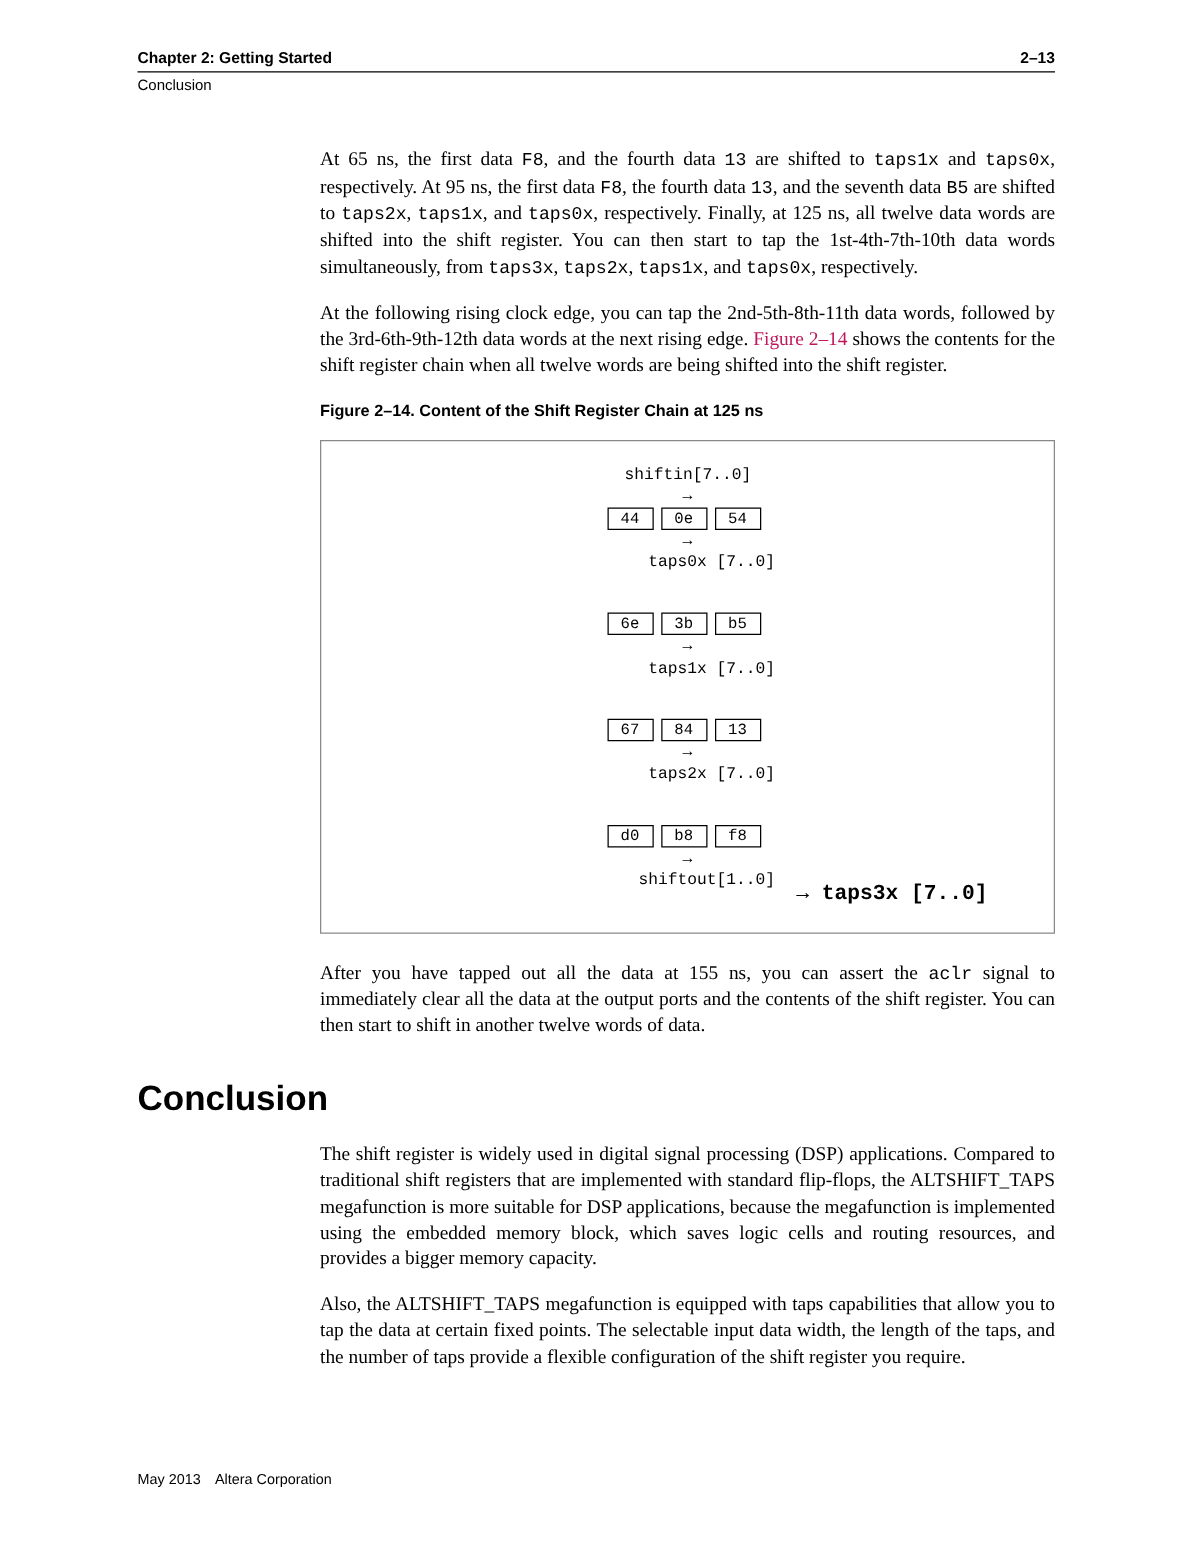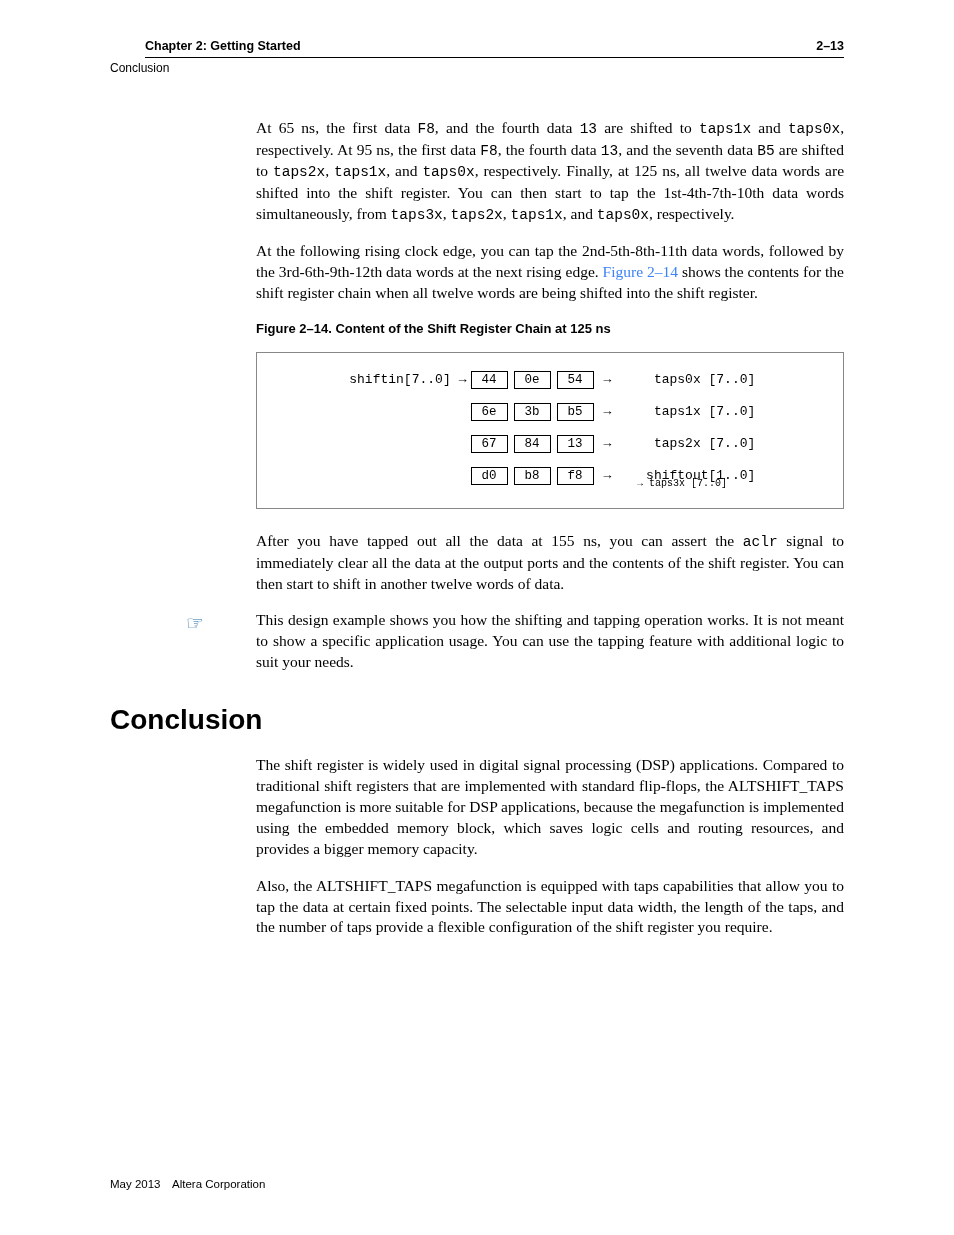--- a/index.html
+++ b/index.html
@@ -18,21 +18,20 @@
   }
   .header-row {
     display: flex;
     justify-content: space-between;
     font-family: Arial, Helvetica, sans-serif;
     font-size: 12.5px;
     font-weight: bold;
     border-bottom: 1px solid #000;
     padding-bottom: 2px;
     margin-bottom: 2px;
-    margin-left: 35px;
   }
   .header-sub {
     font-family: Arial, Helvetica, sans-serif;
     font-size: 12px;
     font-weight: normal;
     margin-bottom: 42px;
   }
   .body-col {
     margin-left: 146px;
   }
@@ -63,20 +62,21 @@
     padding: 18px 20px 18px 20px;
     margin-bottom: 22px;
     font-family: "Courier New", monospace;
     font-size: 13px;
   }
   .sr-row {
     display: flex;
     align-items: center;
     margin-bottom: 14px;
     justify-content: center;
+    flex-direction: column;
   }
   .sr-label-left {
     width: 110px;
     text-align: right;
     padding-right: 4px;
   }
   .sr-cells {
     display: flex;
   }
   .sr-cell {
@@ -93,24 +93,25 @@
     font-size: 13px;
   }
   .sr-label-right {
     width: 140px;
     text-align: right;
     padding-left: 4px;
   }
   .sr-extra {
     margin-top: -10px;
     margin-left: 360px;
-    font-size: 10px;
+    font-size: 17px;
+    font-weight: bold;
   }
   .mono { font-family: "Courier New", monospace; font-size: 14.5px; }
-  .link { color: #3b82f6; }
+  .link { color: #be185d; }
   h1.section {
     font-family: Arial, Helvetica, sans-serif;
     font-size: 28px;
     font-weight: bold;
     margin-top: 28px;
     margin-bottom: 16px;
     margin-left: 0;
   }
   .footer {
     position: absolute;
@@ -193,24 +194,20 @@
         <span class="sr-arrow">→</span>
         <span class="sr-label-right">shiftout[1..0]</span>
       </div>
       <div class="sr-extra">→ <span>taps3x [7..0]</span></div>
     </div>
 
     <p class="para">
       <span>After you have tapped out all the data at 155 ns, you can assert the </span><span class="mono">aclr</span><span> signal to immediately clear all the data at the output ports and the contents of the shift register. You can then start to shift in another twelve words of data.</span>
     </p>
 
-    <div class="note-block">
-      <span class="note-icon hand-icon"></span>
-      <p class="para">This design example shows you how the shifting and tapping operation works. It is not meant to show a specific application usage. You can use the tapping feature with additional logic to suit your needs.</p>
-    </div>
   </div>
 
   <h1 class="section">Conclusion</h1>
 
   <div class="body-col">
     <p class="para">The shift register is widely used in digital signal processing (DSP) applications. Compared to traditional shift registers that are implemented with standard flip-flops, the ALTSHIFT_TAPS megafunction is more suitable for DSP applications, because the megafunction is implemented using the embedded memory block, which saves logic cells and routing resources, and provides a bigger memory capacity.</p>
     <p class="para">Also, the ALTSHIFT_TAPS megafunction is equipped with taps capabilities that allow you to tap the data at certain fixed points. The selectable input data width, the length of the taps, and the number of taps provide a flexible configuration of the shift register you require.</p>
   </div>
 </div>
 

